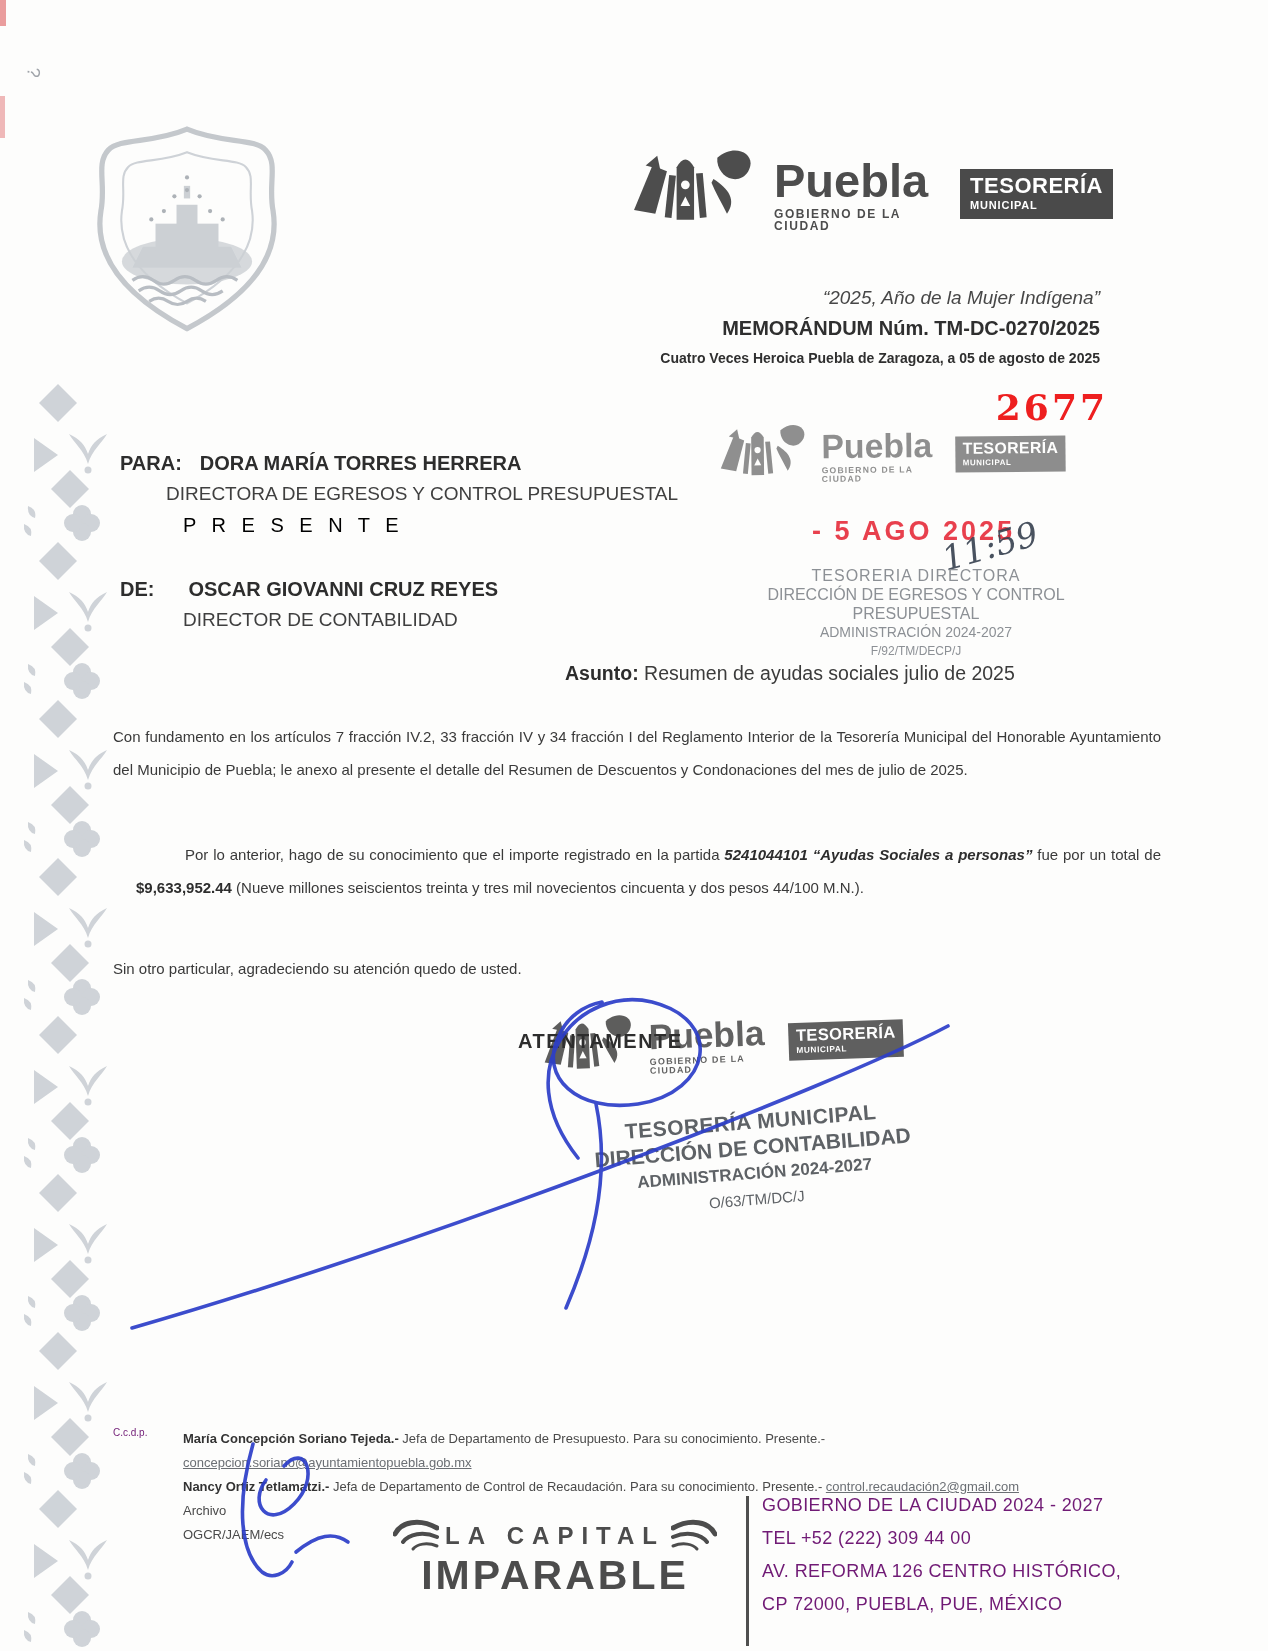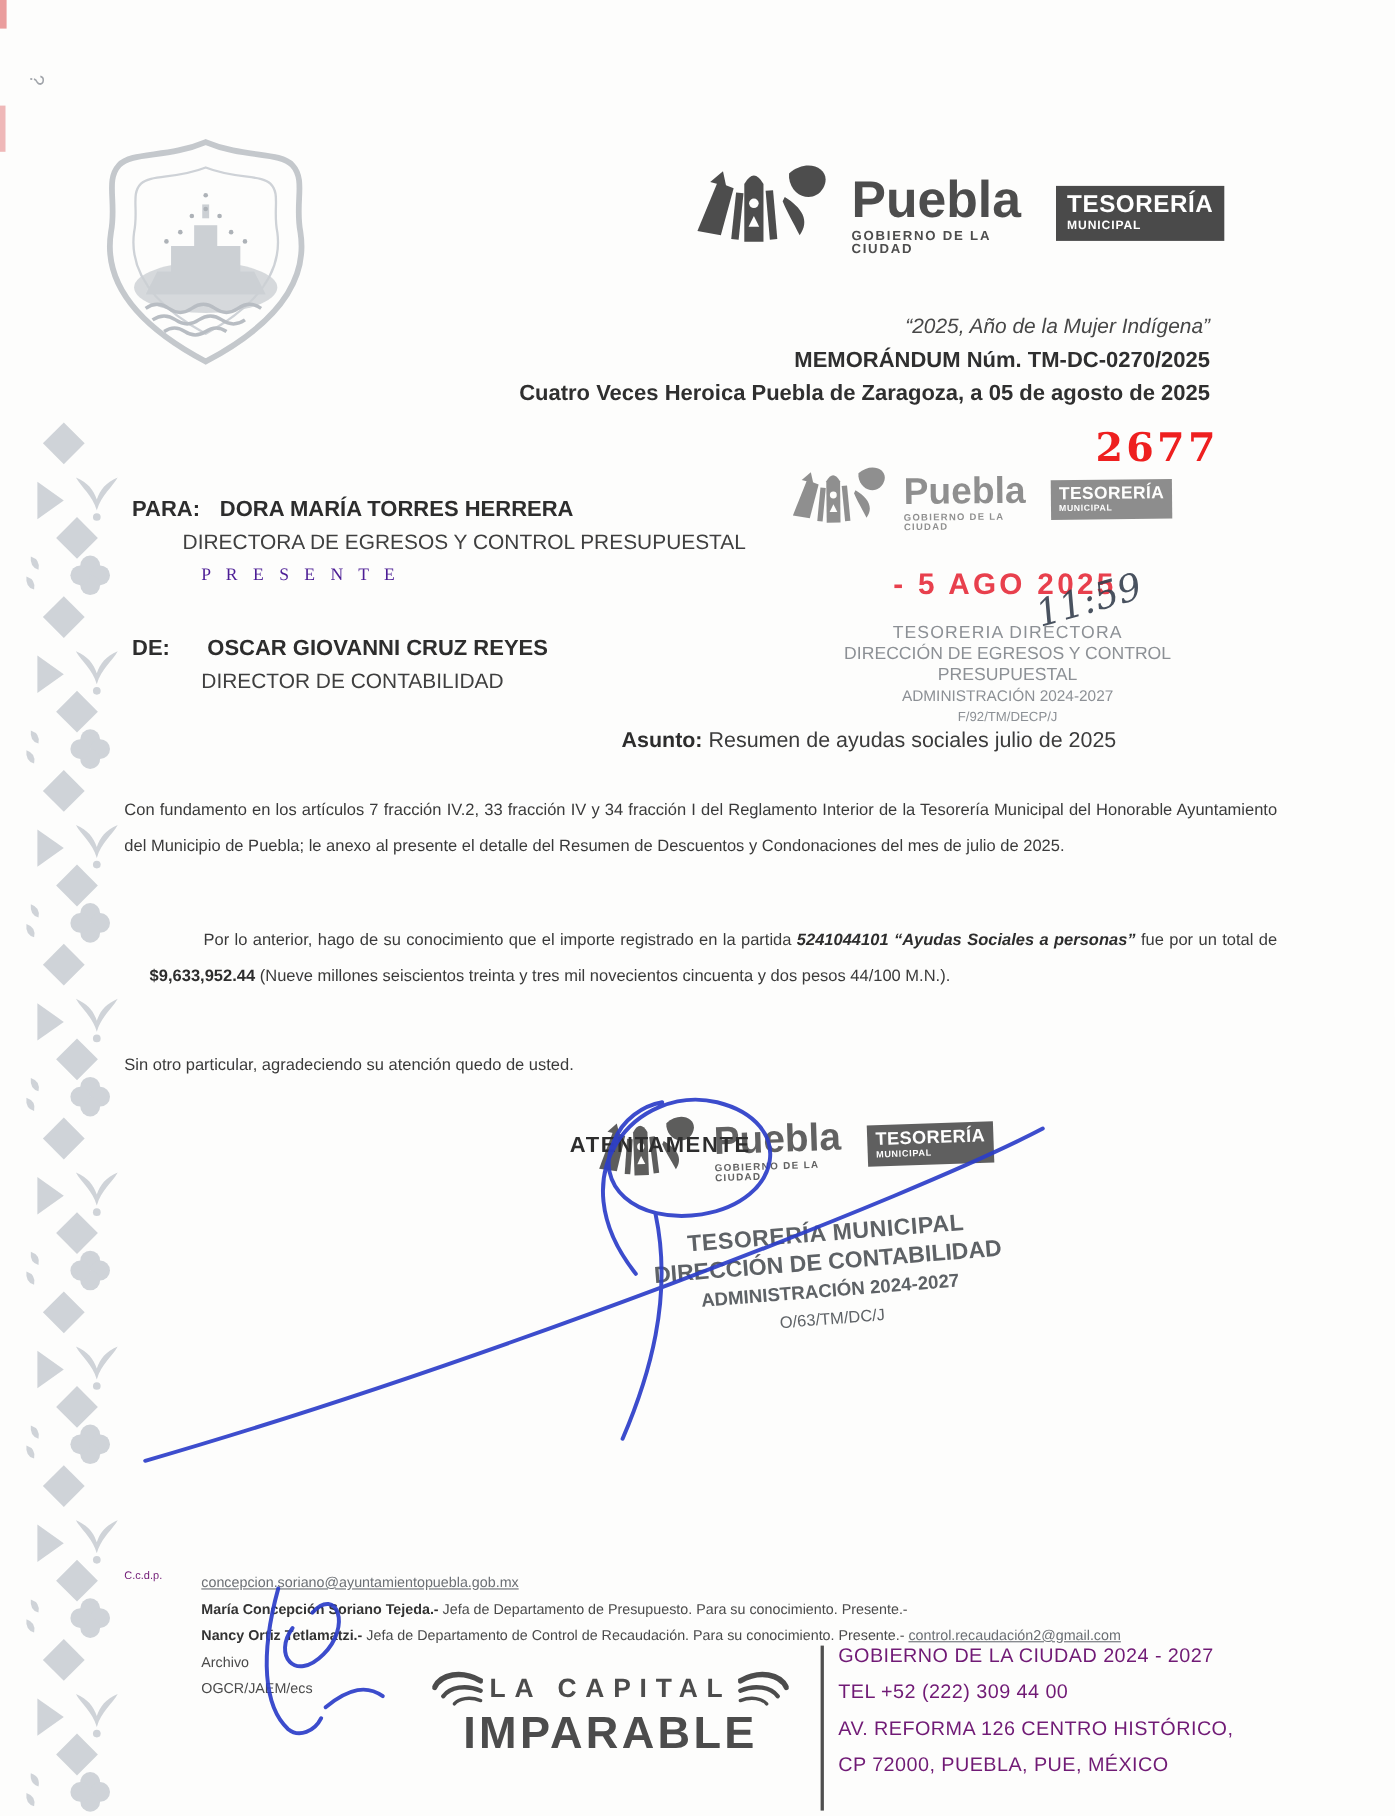--- a/index.html
+++ b/index.html
@@ -24,30 +24,30 @@
   .plogo .dept .d1{font-size:22px;font-weight:bold;letter-spacing:.5px;}
   .plogo .dept .d2{font-size:11px;font-weight:bold;letter-spacing:.8px;margin-top:3px;}
   .faded{filter:grayscale(1);opacity:.62;}
 
   .hdr-logo{left:628px;top:148px;}
 
   
   .hdr-text{right:168px;top:283px;text-align:right;line-height:30px;}
   .motto{font-style:italic;font-size:19px;color:#474747;}
   .memo-num{font-weight:bold;font-size:20px;color:#2f2f2f;}
-  .date-line{font-weight:bold;font-size:20px;color:#2f2f2f;}
+  .date-line{font-weight:bold;font-size:14px;color:#2f2f2f;}
 
   .folio{right:160px;top:386px;font-family:"DejaVu Serif",serif;font-weight:bold;
          font-size:36px;color:#ee1f1f;letter-spacing:3px;}
 
   
   .addr-label{font-weight:bold;font-size:20px;color:#2d2d2d;}
   .addr-name{font-weight:bold;font-size:20px;color:#2d2d2d;}
   .addr-title{font-size:19px;color:#3f3f3f;}
-  .present{font-size:16px;color:#4c1d95;letter-spacing:5px;font-family:Liberation Serif, serif;}
+  .present{font-size:20px;color:#000000;letter-spacing:5px;}
 
   
   .rstamp{left:716px;top:424px;width:420px;}
   .rstamp .logo-wrap{transform:scale(.72) rotate(-.6deg);transform-origin:top left;}
   .rstamp-date{position:absolute;left:96px;top:92px;color:#e8404d;font-weight:bold;
                font-size:27px;letter-spacing:3px;white-space:nowrap;}
   .rstamp-time{position:absolute;left:225px;top:102px;font-family:"DejaVu Serif",serif;
                font-style:italic;font-size:34px;color:#36404f;transform:rotate(-16deg);opacity:.9;}
   .rstamp-lines{position:absolute;left:0;top:142px;width:400px;text-align:center;
                 color:#8c9095;line-height:19px;}
@@ -303,22 +303,22 @@
       <path d="M578,1158 C505,1066 580,985 652,1002 C724,1020 712,1092 638,1104 C576,1113 540,1076 558,1038 C566,1017 585,1005 602,1002"></path>
       <path d="M596,1104 C612,1180 590,1252 566,1308"></path>
       <path d="M253,1444 C236,1505 240,1552 262,1572 C272,1580 286,1574 292,1562"></path>
       <path d="M284,1466 C306,1442 320,1478 294,1504 C268,1530 248,1504 266,1480"></path>
       <path d="M296,1552 C318,1534 334,1532 348,1542"></path>
     </g>
   </svg>
 
   <div class="abs ccdp">C.c.d.p.</div>
   <div class="abs copies">
+    <div><span class="nm">María Concepción Soriano Tejeda.-</span><span> Jefa de Departamento de Presupuesto. Para su conocimiento. Presente.-</span></div>
     <div><a href="#">concepcion.soriano@ayuntamientopuebla.gob.mx</a></div>
-    <div><span class="nm">María Concepción Soriano Tejeda.-</span><span> Jefa de Departamento de Presupuesto. Para su conocimiento. Presente.-</span></div>
     <div><span class="nm">Nancy Ortiz Tetlamatzi.-</span><span> Jefa de Departamento de Control de Recaudación. Para su conocimiento. Presente.- </span><a href="#">control.recaudación2@gmail.com</a></div>
     <div>Archivo</div>
     <div>OGCR/JAEM/ecs</div>
   </div>
 
   <div class="abs campaign">
     <div style="display:flex;align-items:center;justify-content:center;gap:6px;">
       <svg width="46" height="36" viewBox="0 0 46 36">
         <g fill="none" stroke="#4c4c4c" stroke-linecap="round">
           <path d="M44,10 C26,0 8,4 2,16" stroke-width="5"></path>

